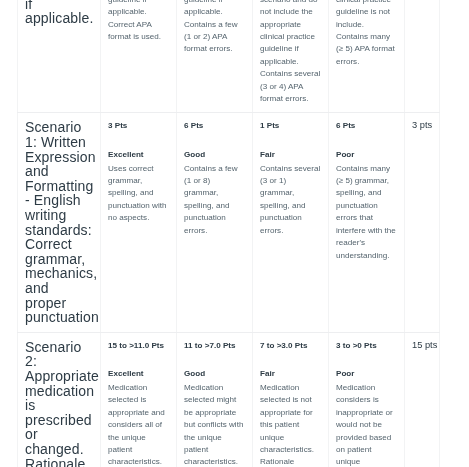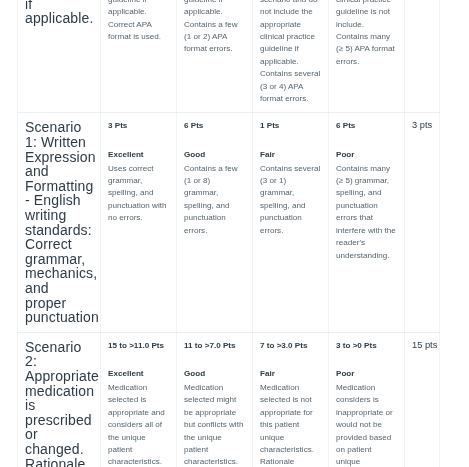--- a/index.html
+++ b/index.html
@@ -142,21 +142,21 @@
 
           <td class="points">4 pts</td>
         </tr>
 
         <tr>
           <td class="criterion">Scenario 1: Written Expression and Formatting - English writing standards: Correct grammar, mechanics, and proper punctuation</td>
 
           <td class="rating">
             <span class="rating-points">3 Pts</span>
             <span class="rating-title">Excellent</span>
-            <span class="rating-desc">Uses correct grammar, spelling, and punctuation with no errors.</span>
+            <span class="rating-desc">Uses correct grammar, spelling, and punctuation with no aspects.</span>
           </td>
 
           <td class="rating">
             <span class="rating-points">6 Pts</span>
             <span class="rating-title">Good</span>
             <span class="rating-desc">Contains a few (1 or 8) grammar, spelling, and punctuation errors.</span>
           </td>
 
           <td class="rating">
             <span class="rating-points">1 Pts</span>

